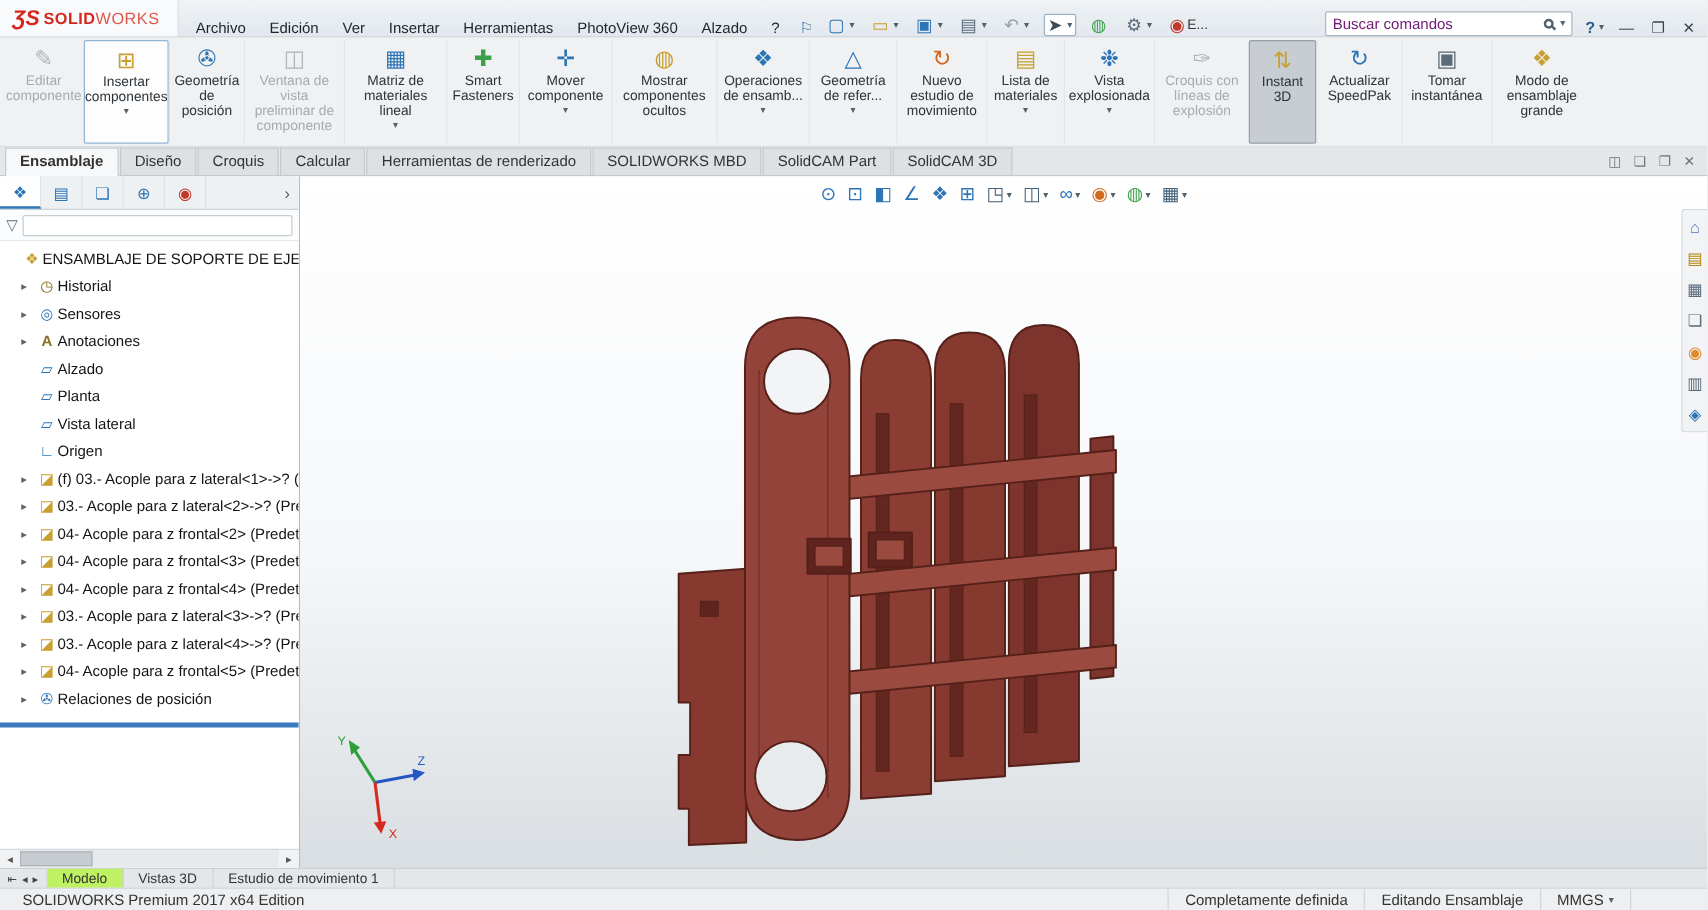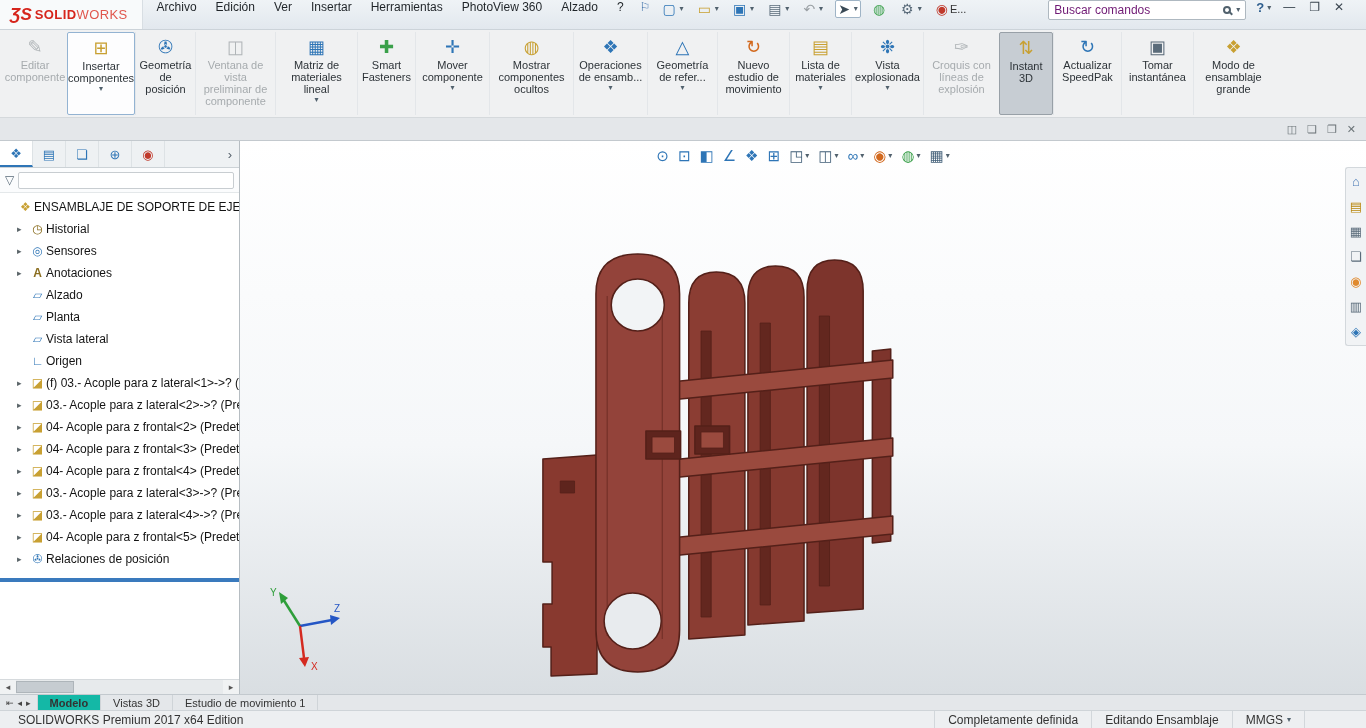--- a/index.html
+++ b/index.html
@@ -1,20 +1,20 @@
 <!DOCTYPE html>
 <html><head>
 <meta charset="utf-8">
 <style>
   *{box-sizing:border-box}
   html,body{margin:0;padding:0}
   body{width:1366px;height:728px;overflow:hidden;font-family:"Liberation Sans",sans-serif;font-size:12px;color:#222;background:#eceef0}
 
   
-  .titlebar{height:30px;display:flex;align-items:flex-start;background:linear-gradient(#eff3f6,#e2e8ee);border-bottom:1px solid #ccd3d9;padding-right:16px}
+  .titlebar{height:30px;display:flex;align-items:flex-end;background:linear-gradient(#eff3f6,#e2e8ee);border-bottom:1px solid #ccd3d9;padding-right:4px}
   .logo{display:flex;align-items:center;gap:3px;background:#f8fafb;height:100%;padding:0 14px 0 10px;border-right:1px solid #d8dee3}
   .ds{font-weight:700;font-style:italic;font-size:17px;color:#d6251c}
   .solid{font-weight:700;color:#d6251c;font-size:13px;letter-spacing:.4px}
   .works{color:#e0564d;font-size:13px;letter-spacing:.4px}
   .menus{display:flex;gap:19px;padding:0 14px}
   .menu-item{color:#1f2428;cursor:default}
   .pin{color:#3a6ea8;margin:0 10px 0 2px;font-size:12px}
   .qat{display:flex;align-items:center;gap:10px}
   .qat-item{display:flex;align-items:center;gap:2px;padding:1px 2px}
   .qat-item.pressed{border:1px solid #9fb4c6;background:#fff;border-radius:2px}
@@ -81,21 +81,21 @@
   .hu-glyph{font-size:15px;line-height:16px}
   .model{position:absolute;inset:0;width:100%;height:100%}
   .triad{position:absolute;left:14px;bottom:22px}
   .taskpane{position:absolute;right:0;top:26px;width:21px;background:#f1f3f5;border:1px solid #d3d8dc;border-right:none;border-radius:3px 0 0 3px;display:flex;flex-direction:column;align-items:center;padding:7px 0;gap:12px}
   .tp-icon{font-size:13px;line-height:13px}
 
   
   .bottomtabs{height:16px;background:#e4e7ea;border-top:1px solid #c3c9ce;display:flex;align-items:stretch;font-size:11px}
   .bt-controls{display:flex;align-items:center;gap:4px;padding:0 6px;color:#444;font-size:9px;border-right:1px solid #cfd4d8}
   .btab{display:flex;align-items:center;padding:0 12px;border-right:1px solid #cfd4d8;color:#333;white-space:nowrap}
-  .btab.active{background:#14b8a6;font-weight:700}
+  .btab.active{background:#bef264;font-weight:400}
 
   
   .statusbar{height:18px;background:#edeff1;border-top:1px solid #cfd4d8;display:flex;align-items:center;font-size:12px}
   .sb-left{padding:0 18px;color:#333}
   .sb-spacer{flex:1}
   .sb-item{display:flex;align-items:center;gap:4px;padding:0 13px;border-left:1px solid #d2d7db;height:100%;color:#333}
   .sb-pad{width:62px;height:100%;border-left:1px solid #d2d7db}
 </style>
 </head>
 <body>
@@ -296,20 +296,30 @@
 
     <div class="rbtn" style="width:80px">
       <span class="ricon" style="color:#c8a032">❖</span>
       <span class="rlabel">Modo de ensamblaje grande</span>
 
     </div>
 
 </div>
 
 <div class="tabbar">
+  <span style="display:flex;align-items:flex-end">
+    <span class="tab active">Ensamblaje</span>
+      <span class="tab">Diseño</span>
+      <span class="tab">Croquis</span>
+      <span class="tab">Calcular</span>
+      <span class="tab">Herramientas de renderizado</span>
+      <span class="tab">SOLIDWORKS MBD</span>
+      <span class="tab">SolidCAM Part</span>
+      <span class="tab">SolidCAM 3D</span>
+  </span>
   <span class="pane-icons">
     <span class="pane-icon">◫</span>
       <span class="pane-icon">❏</span>
       <span class="pane-icon">❐</span>
       <span class="pane-icon">✕</span>
   </span>
 </div>
 
 <div class="main">
 

